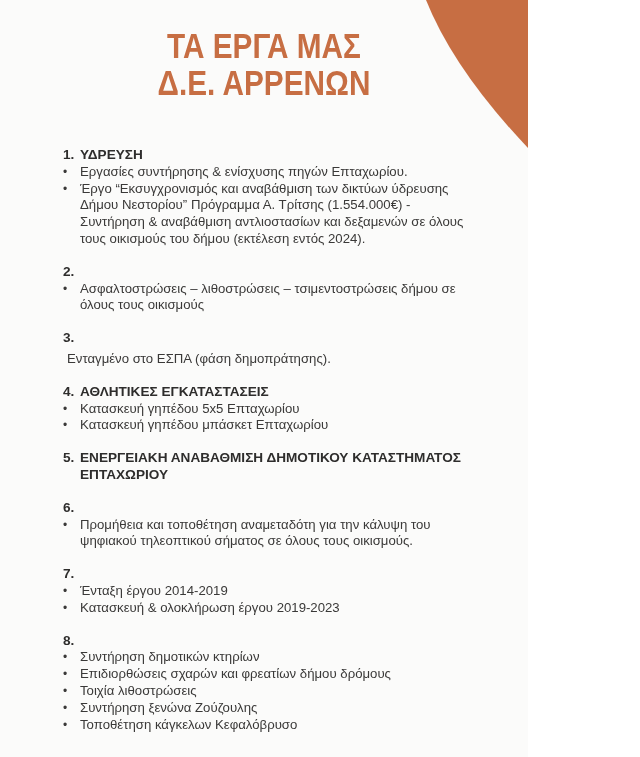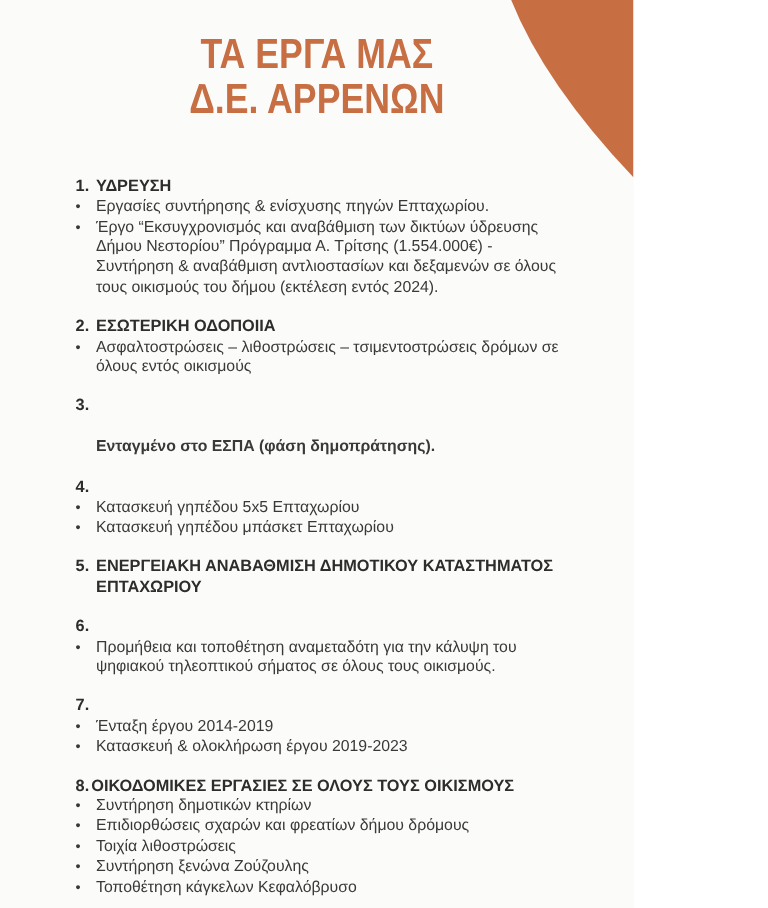--- a/index.html
+++ b/index.html
@@ -39,21 +39,21 @@
     font-weight:bold;
     color:#2e2d2c;
     white-space:normal;
   }
   .num{flex:0 0 17px;}
   .num-tight{flex:0 0 13px;}
   .bl{list-style:none;margin:0;padding:0;}
   .bi{display:flex;align-items:flex-start;}
   .dot{flex:0 0 17px;font-size:12px;}
   .bt{flex:1 1 auto;}
-  .note{margin:17px;font-weight:bold;}
+  .note{margin:4px;}
 </style>
 </head>
 <body>
 
 <div class="page">
 
   <svg class="corner" viewBox="0 0 110 150" preserveAspectRatio="none" aria-hidden="true">
     <path d="M8 0 L110 0 L110 148 Q36 70 8 0 Z" fill="#c76e43"></path>
   </svg>
 
@@ -77,40 +77,40 @@
         <li class="bi">
           <span class="dot">•</span>
           <span class="bt">Έργο “Εκσυγχρονισμός και αναβάθμιση των δικτύων ύδρευσης Δήμου Νεστορίου” Πρόγραμμα Α. Τρίτσης (1.554.000€) - Συντήρηση &amp; αναβάθμιση αντλιοστασίων και δεξαμενών σε όλους τους οικισμούς του δήμου (εκτέλεση εντός 2024).</span>
         </li>
       </ul>
     </section>
 
     <section class="sec">
       <h2 class="h">
         <span class="num">2.</span>
-        <span class="ht">ΕΣΩΤΕΡΙΚΗ ΟΔΟΠΟΙΙΑ</span>
       </h2>
       <ul class="bl">
         <li class="bi">
           <span class="dot">•</span>
-          <span class="bt">Ασφαλτοστρώσεις – λιθοστρώσεις – τσιμεντοστρώσεις δρόμων σε όλους εντός οικισμούς</span>
+          <span class="bt">Ασφαλτοστρώσεις – λιθοστρώσεις – τσιμεντοστρώσεις δήμου σε όλους τους οικισμούς</span>
         </li>
       </ul>
     </section>
 
     <section class="sec">
       <h2 class="h">
         <span class="num">3.</span>
       </h2>
       <p class="note">Ενταγμένο στο ΕΣΠΑ (φάση δημοπράτησης).</p>
     </section>
 
     <section class="sec">
       <h2 class="h">
         <span class="num">4.</span>
+        <span class="ht">ΑΘΛΗΤΙΚΕΣ ΕΓΚΑΤΑΣΤΑΣΕΙΣ</span>
       </h2>
       <ul class="bl">
         <li class="bi">
           <span class="dot">•</span>
           <span class="bt">Κατασκευή γηπέδου 5x5 Επταχωρίου</span>
         </li>
         <li class="bi">
           <span class="dot">•</span>
           <span class="bt">Κατασκευή γηπέδου μπάσκετ Επταχωρίου</span>
         </li>
@@ -148,21 +148,20 @@
         <li class="bi">
           <span class="dot">•</span>
           <span class="bt">Κατασκευή &amp; ολοκλήρωση έργου 2019-2023</span>
         </li>
       </ul>
     </section>
 
     <section class="sec">
       <h2 class="h">
         <span class="num num-tight">8.</span>
-        <span class="ht">ΟΙΚΟΔΟΜΙΚΕΣ ΕΡΓΑΣΙΕΣ ΣΕ ΟΛΟΥΣ ΤΟΥΣ ΟΙΚΙΣΜΟΥΣ</span>
       </h2>
       <ul class="bl">
         <li class="bi">
           <span class="dot">•</span>
           <span class="bt">Συντήρηση δημοτικών κτηρίων</span>
         </li>
         <li class="bi">
           <span class="dot">•</span>
           <span class="bt">Επιδιορθώσεις σχαρών και φρεατίων δήμου δρόμους</span>
         </li>

